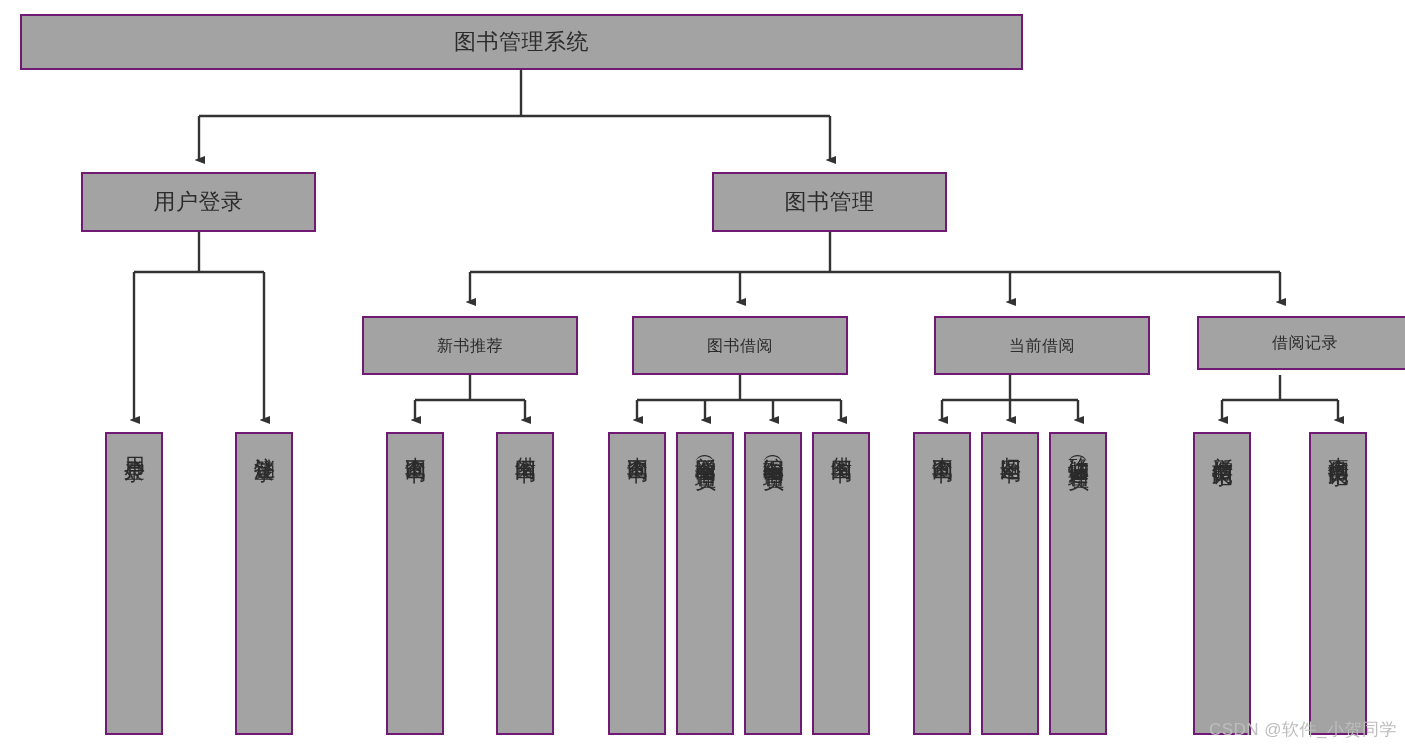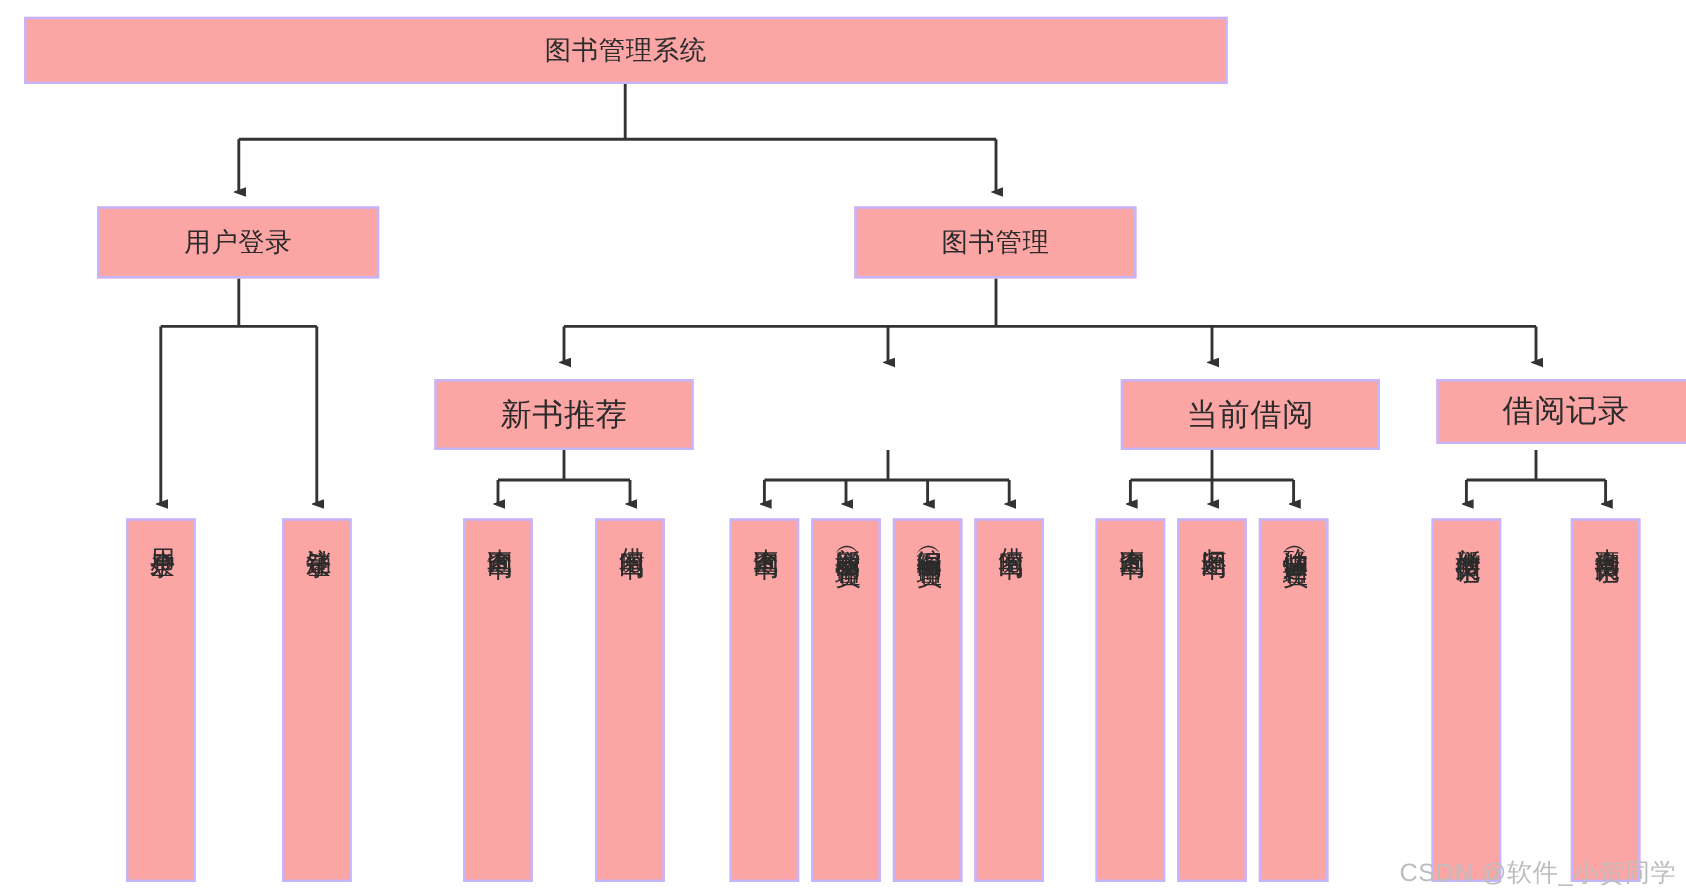--- a/index.html
+++ b/index.html
@@ -22,22 +22,22 @@
   svg.edges {
     position: absolute;
     left: 0;
     top: 0;
     width: 1405px;
     height: 747px;
   }
   .node {
     position: absolute;
     box-sizing: border-box;
-    background: #fca5a5;
-    border: 2px solid #c4b5fd;
+    background: #a3a3a3;
+    border: 2px solid #701a75;
     display: flex;
     align-items: center;
     justify-content: center;
     text-align: center;
     color: #2b2b2b;
     z-index: 2;
   }
   .node .label {
     font-size: 21px;
     line-height: 1.2;
@@ -51,28 +51,28 @@
   }
   .node.vertical .label {
     writing-mode: vertical-rl;
     text-orientation: upright;
     font-size: 21px;
     line-height: 1.38;
     letter-spacing: 2px;
     white-space: nowrap;
   }
   .node.lvl1 .label { font-size: 22px; }
-  .node.lvl2 .label { font-size: 26px; }
+  .node.lvl2 .label { font-size: 16px; }
   .node.lvl3 .label { font-size: 21px; }
 
   .watermark {
     position: absolute;
     right: 8px;
     bottom: 6px;
-    font-size: 21px;
+    font-size: 17px;
     color: #bdbdbd;
     letter-spacing: 0.5px;
     white-space: nowrap;
     z-index: 5;
     margin-top: 31px;
   }
 </style>
 </head>
 <body>
 
@@ -137,20 +137,23 @@
   <div class="node lvl1" style="left:81px; top:172px; width:235px; height:60px;">
     <span class="label">用户登录</span>
   </div>
   <div class="node lvl1" style="left:712px; top:172px; width:235px; height:60px;text-align:right;">
     <span class="label">图书管理</span>
   </div>
 
   <div class="node lvl2" style="left:362px; top:316px; width:216px; height:59px;">
     <span class="label">新书推荐</span>
   </div>
+  <div class="node lvl2" style="left:632px; top:316px; width:216px; height:59px;">
+    <span class="label">图书借阅</span>
+  </div>
   <div class="node lvl2" style="left:934px; top:316px; width:216px; height:59px;">
     <span class="label">当前借阅</span>
   </div>
   <div class="node lvl2" style="left:1197px; top:316px; width:216px; height:54px;">
     <span class="label">借阅记录</span>
   </div>
 
   <div class="node lvl3 vertical" style="left:105px; top:432px; width:58px; height:303px;">
     <span class="label">用户登录</span>
   </div>

